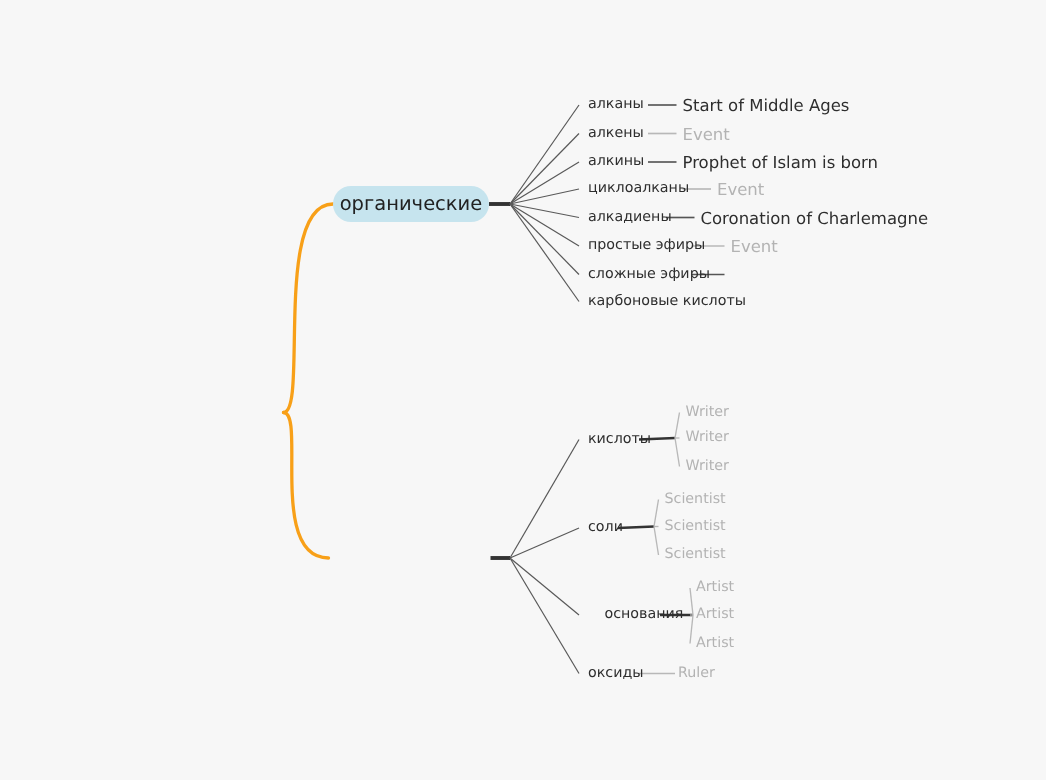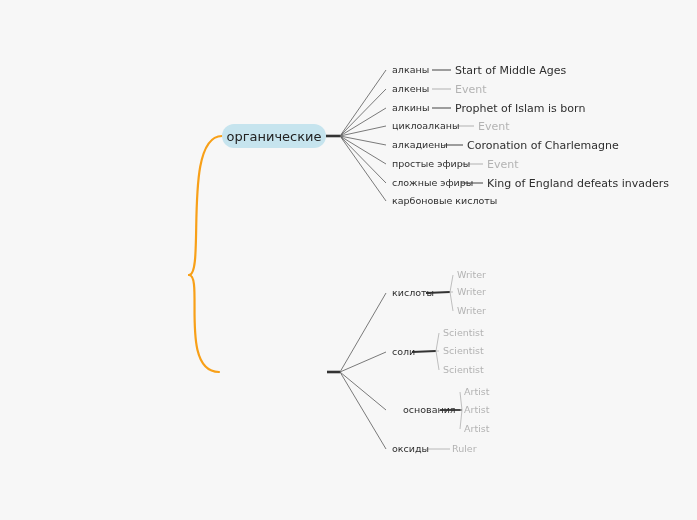--- a/index.html
+++ b/index.html
@@ -128,21 +128,20 @@
     <div class="desc-label muted" style="left: 455px; top: 84px;">Event</div>
     <div class="leaf-label bold-dark" style="left: 392px; top: 103px;">алкины</div>
     <div class="desc-label dark" style="left: 455px; top: 103px;">Prophet of Islam is born</div>
     <div class="leaf-label bold-dark" style="left: 392px; top: 121px;">циклоалканы</div>
     <div class="desc-label muted" style="left: 478px; top: 121px;">Event</div>
     <div class="leaf-label bold-dark" style="left: 392px; top: 140px;">алкадиены</div>
     <div class="desc-label dark" style="left: 467px; top: 140px;">Coronation of Charlemagne</div>
     <div class="leaf-label bold-dark" style="left: 392px; top: 159px;">простые эфиры</div>
     <div class="desc-label muted" style="left: 487px; top: 159px;">Event</div>
     <div class="leaf-label bold-dark" style="left: 392px; top: 178px;">сложные эфиры</div>
-    <div class="desc-label dark" style="left: 487px; top: 178px;">King of England defeats invaders</div>
     <div class="leaf-label bold-dark" style="left: 392px; top: 196px;">карбоновые кислоты</div>
     <div class="leaf-label bold-dark" style="left: 392px; top: 288px;">кислоты</div>
     <div class="sub-label" style="left: 457px; top: 270px;">Writer</div>
     <div class="sub-label" style="left: 457px; top: 287px;">Writer</div>
     <div class="sub-label" style="left: 457px; top: 306px;">Writer</div>
     <div class="leaf-label bold-dark" style="left: 392px; top: 347px;">соли</div>
     <div class="sub-label" style="left: 443px; top: 328px;">Scientist</div>
     <div class="sub-label" style="left: 443px; top: 346px;">Scientist</div>
     <div class="sub-label" style="left: 443px; top: 365px;">Scientist</div>
     <div class="leaf-label bold-dark" style="left: 392px; top: 405px; margin-left: 11px;">основания</div>

